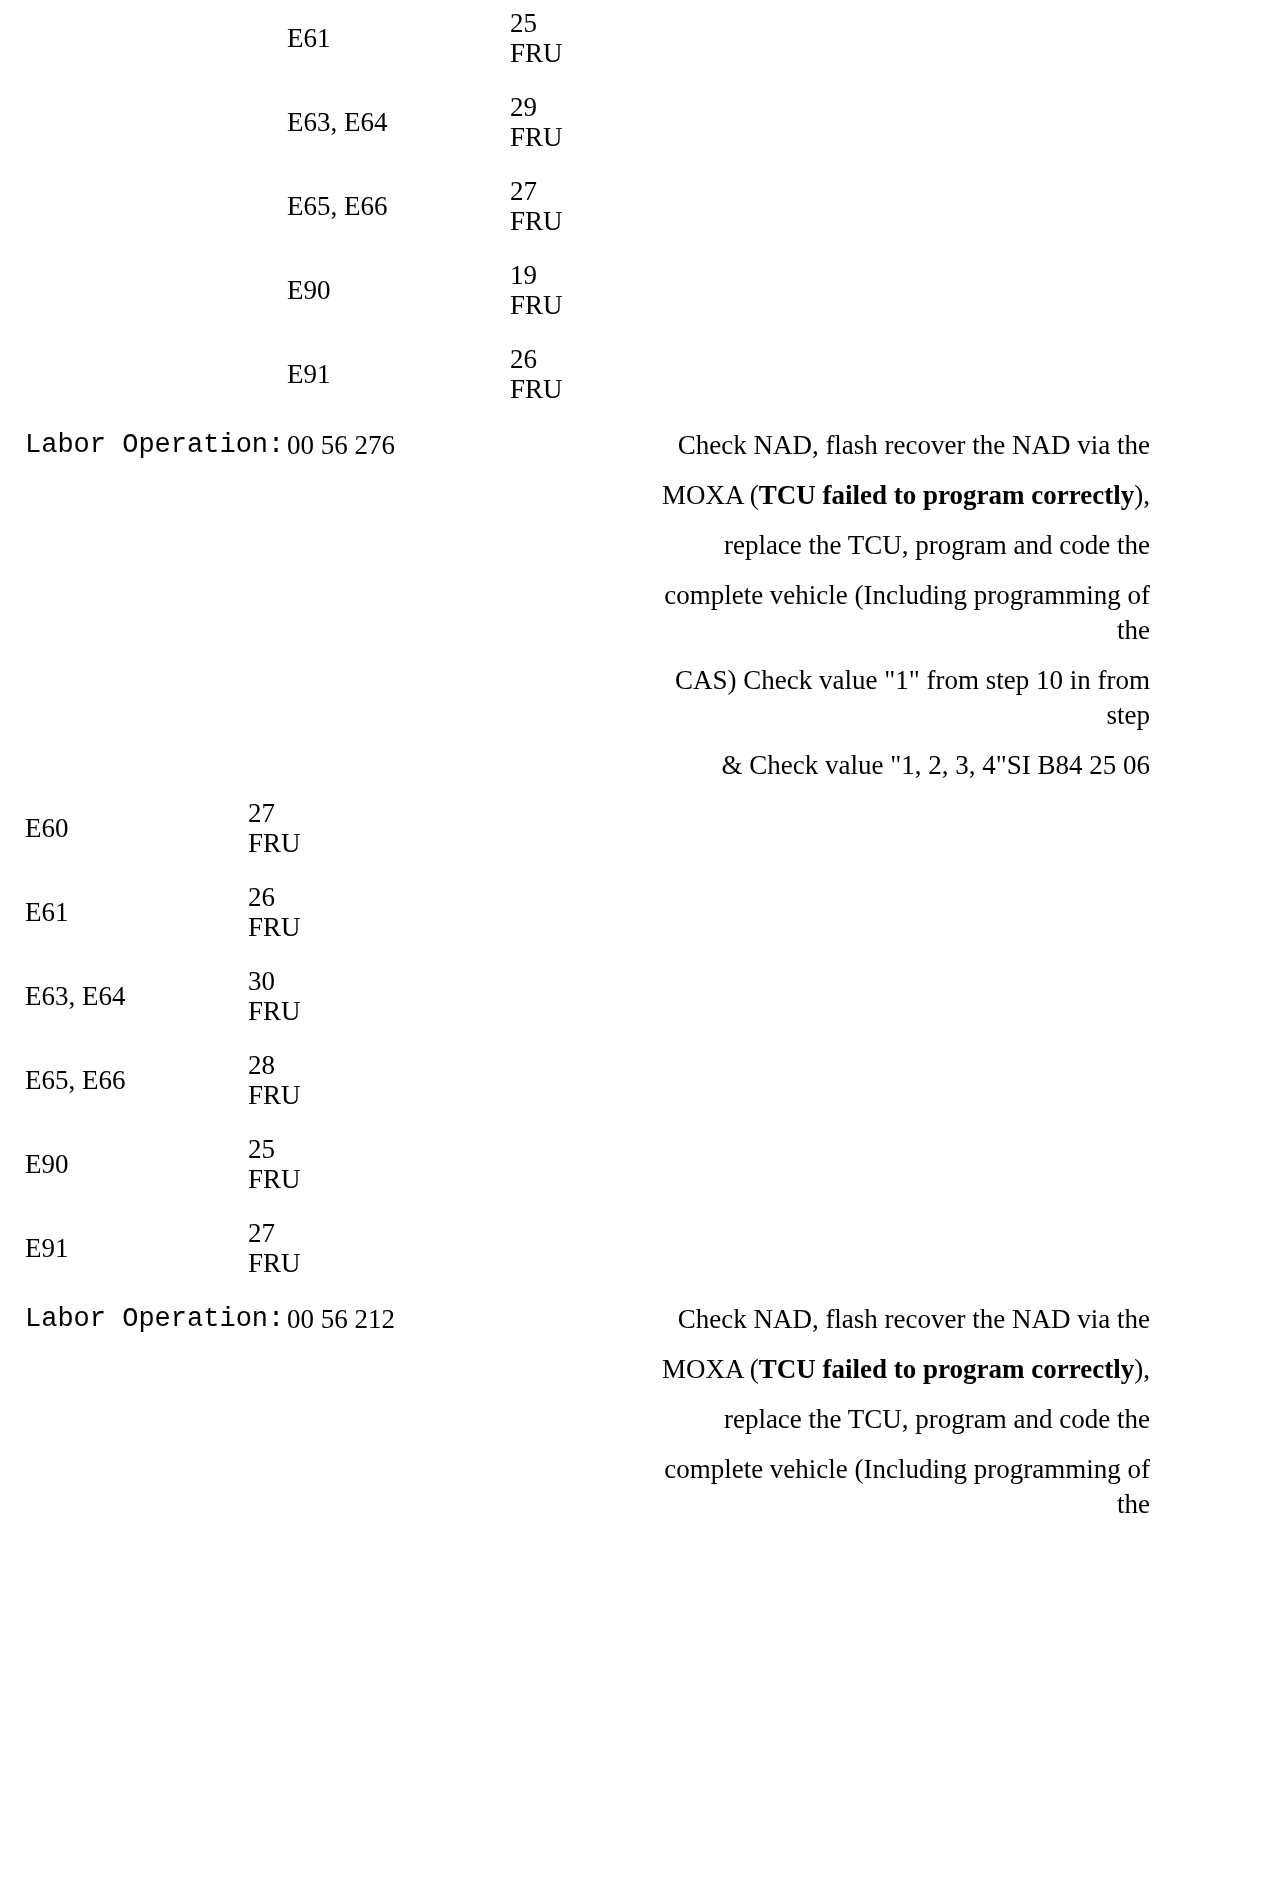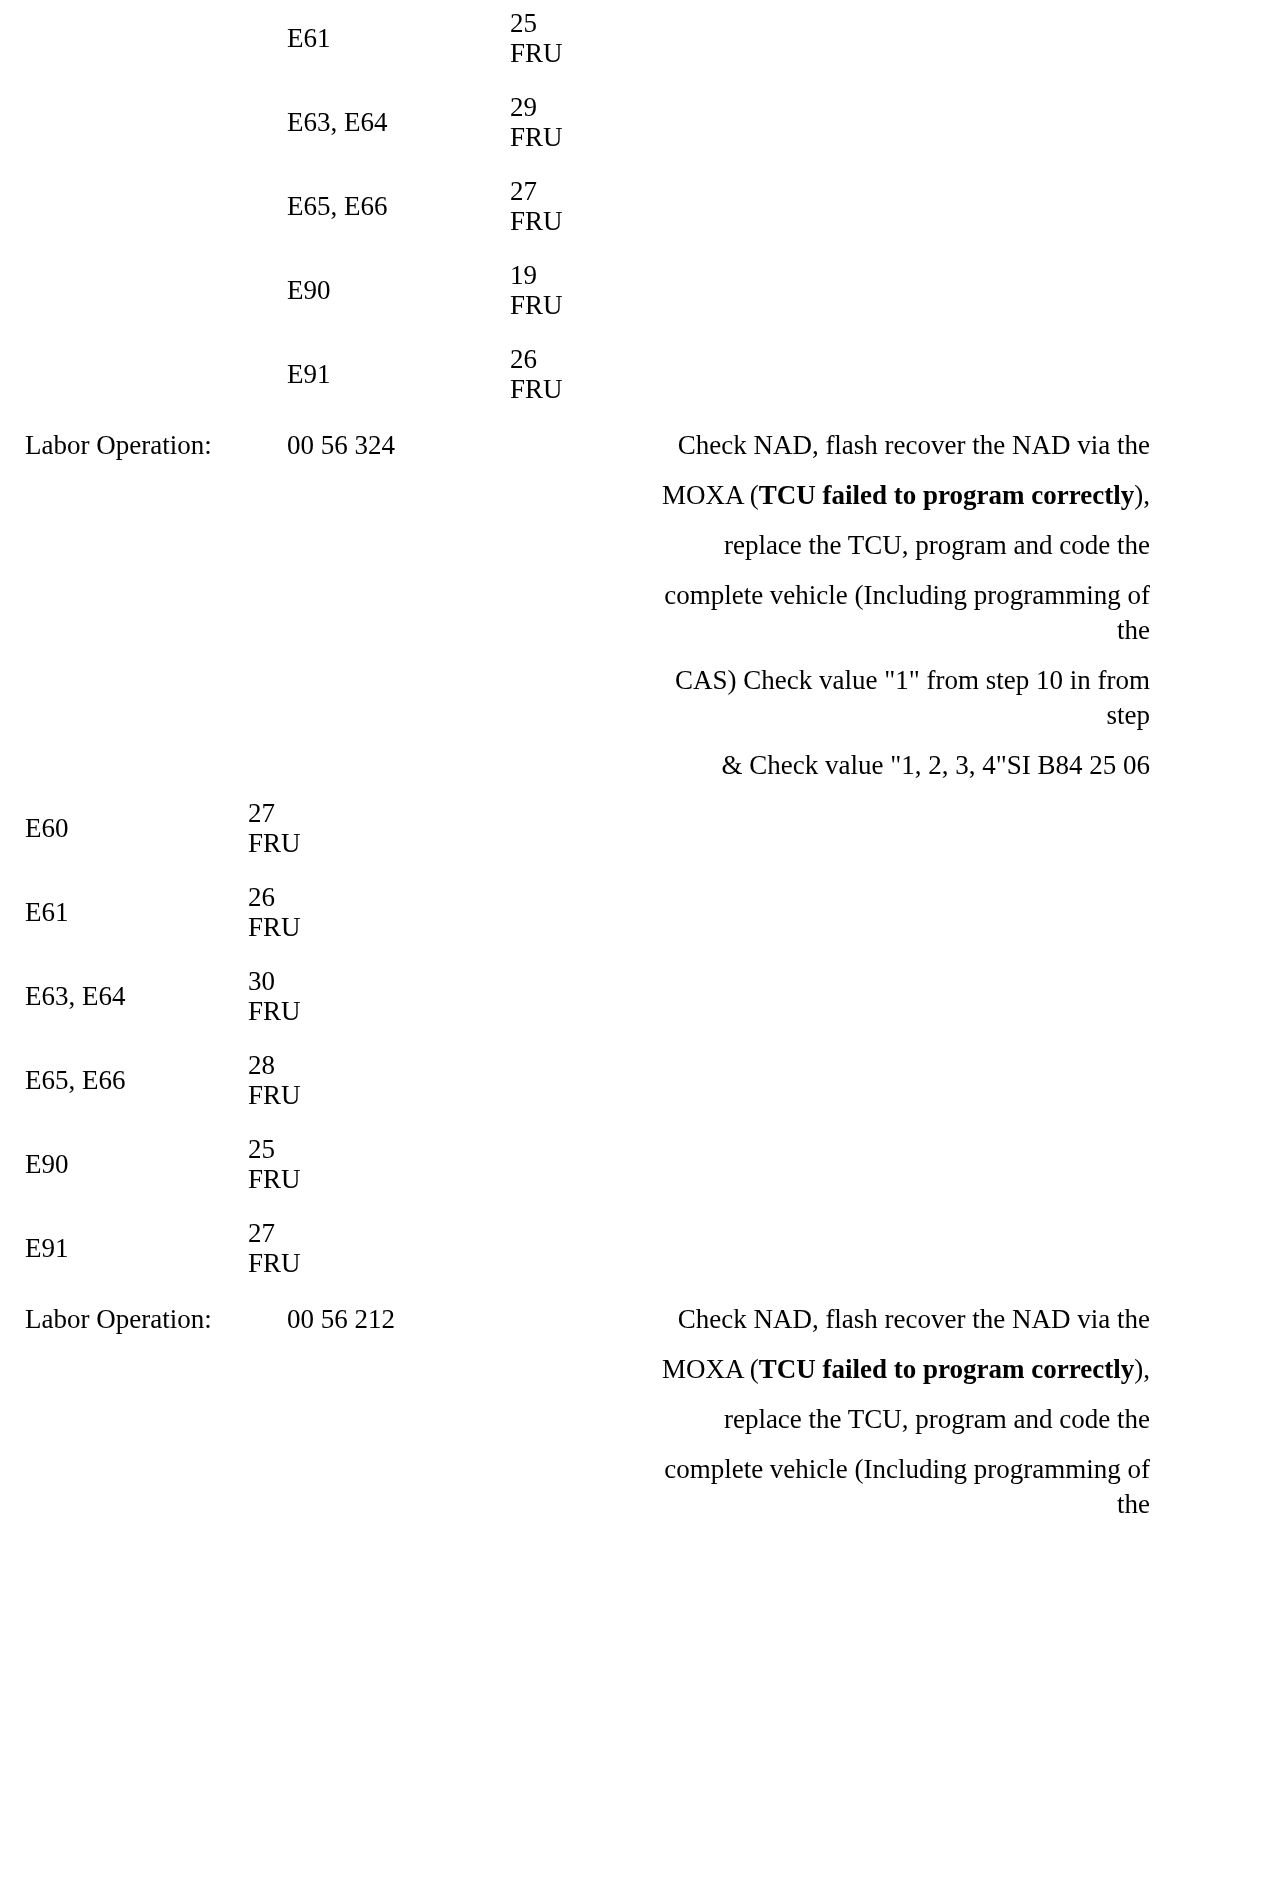--- a/index.html
+++ b/index.html
@@ -10,21 +10,21 @@
     background: #ffffff;
     color: #000000;
     font-family: "Liberation Serif", "DejaVu Serif", serif;
     font-size: 27px;
     overflow: hidden;
   }
   .page { padding: 8px 11px 0 25px; }
 
   .sec { display: flex; align-items: flex-start; }
 
-  .c-label { width: 262px; flex: 0 0 262px; line-height: 35px; }
+  .c-label { width: 262px; flex: 0 0 262px; line-height: 35px; font-family: Liberation Mono, monospace; }
   .c-label .narrow { display: inline-block; width: 132px; }
 
   .rows { flex: 1 1 auto; }
   .frurow { display: flex; align-items: center; margin-bottom: 24px; }
 
   .c-model { width: 223px; flex: 0 0 223px; line-height: 35px; }
   .c-fru { line-height: 30px; }
 
   .c-code { width: 358px; flex: 0 0 358px; line-height: 35px; }
   .c-desc { width: 505px; flex: 0 0 505px; }
@@ -78,21 +78,21 @@
           <div>26</div>
           <div>FRU</div>
         </div>
       </div>
 
     </div>
   </section>
 
   <section class="sec op">
     <div class="c-label">Labor Operation:</div>
-    <div class="c-code">00 56 324</div>
+    <div class="c-code">00 56 276</div>
     <div class="c-desc">
       <p><span>Check NAD, flash recover the NAD via the</span><b></b><span></span></p>
       <p><span>MOXA (</span><b>TCU failed to program correctly</b><span>),</span></p>
       <p><span>replace the TCU, program and code the</span><b></b><span></span></p>
       <p><span>complete vehicle (Including programming of the</span><b></b><span></span></p>
       <p><span>CAS) Check value "1" from step 10 in from step</span><b></b><span></span></p>
       <p><span>&amp; Check value "1, 2, 3, 4"SI B84 25 06</span><b></b><span></span></p>
     </div>
   </section>
 

